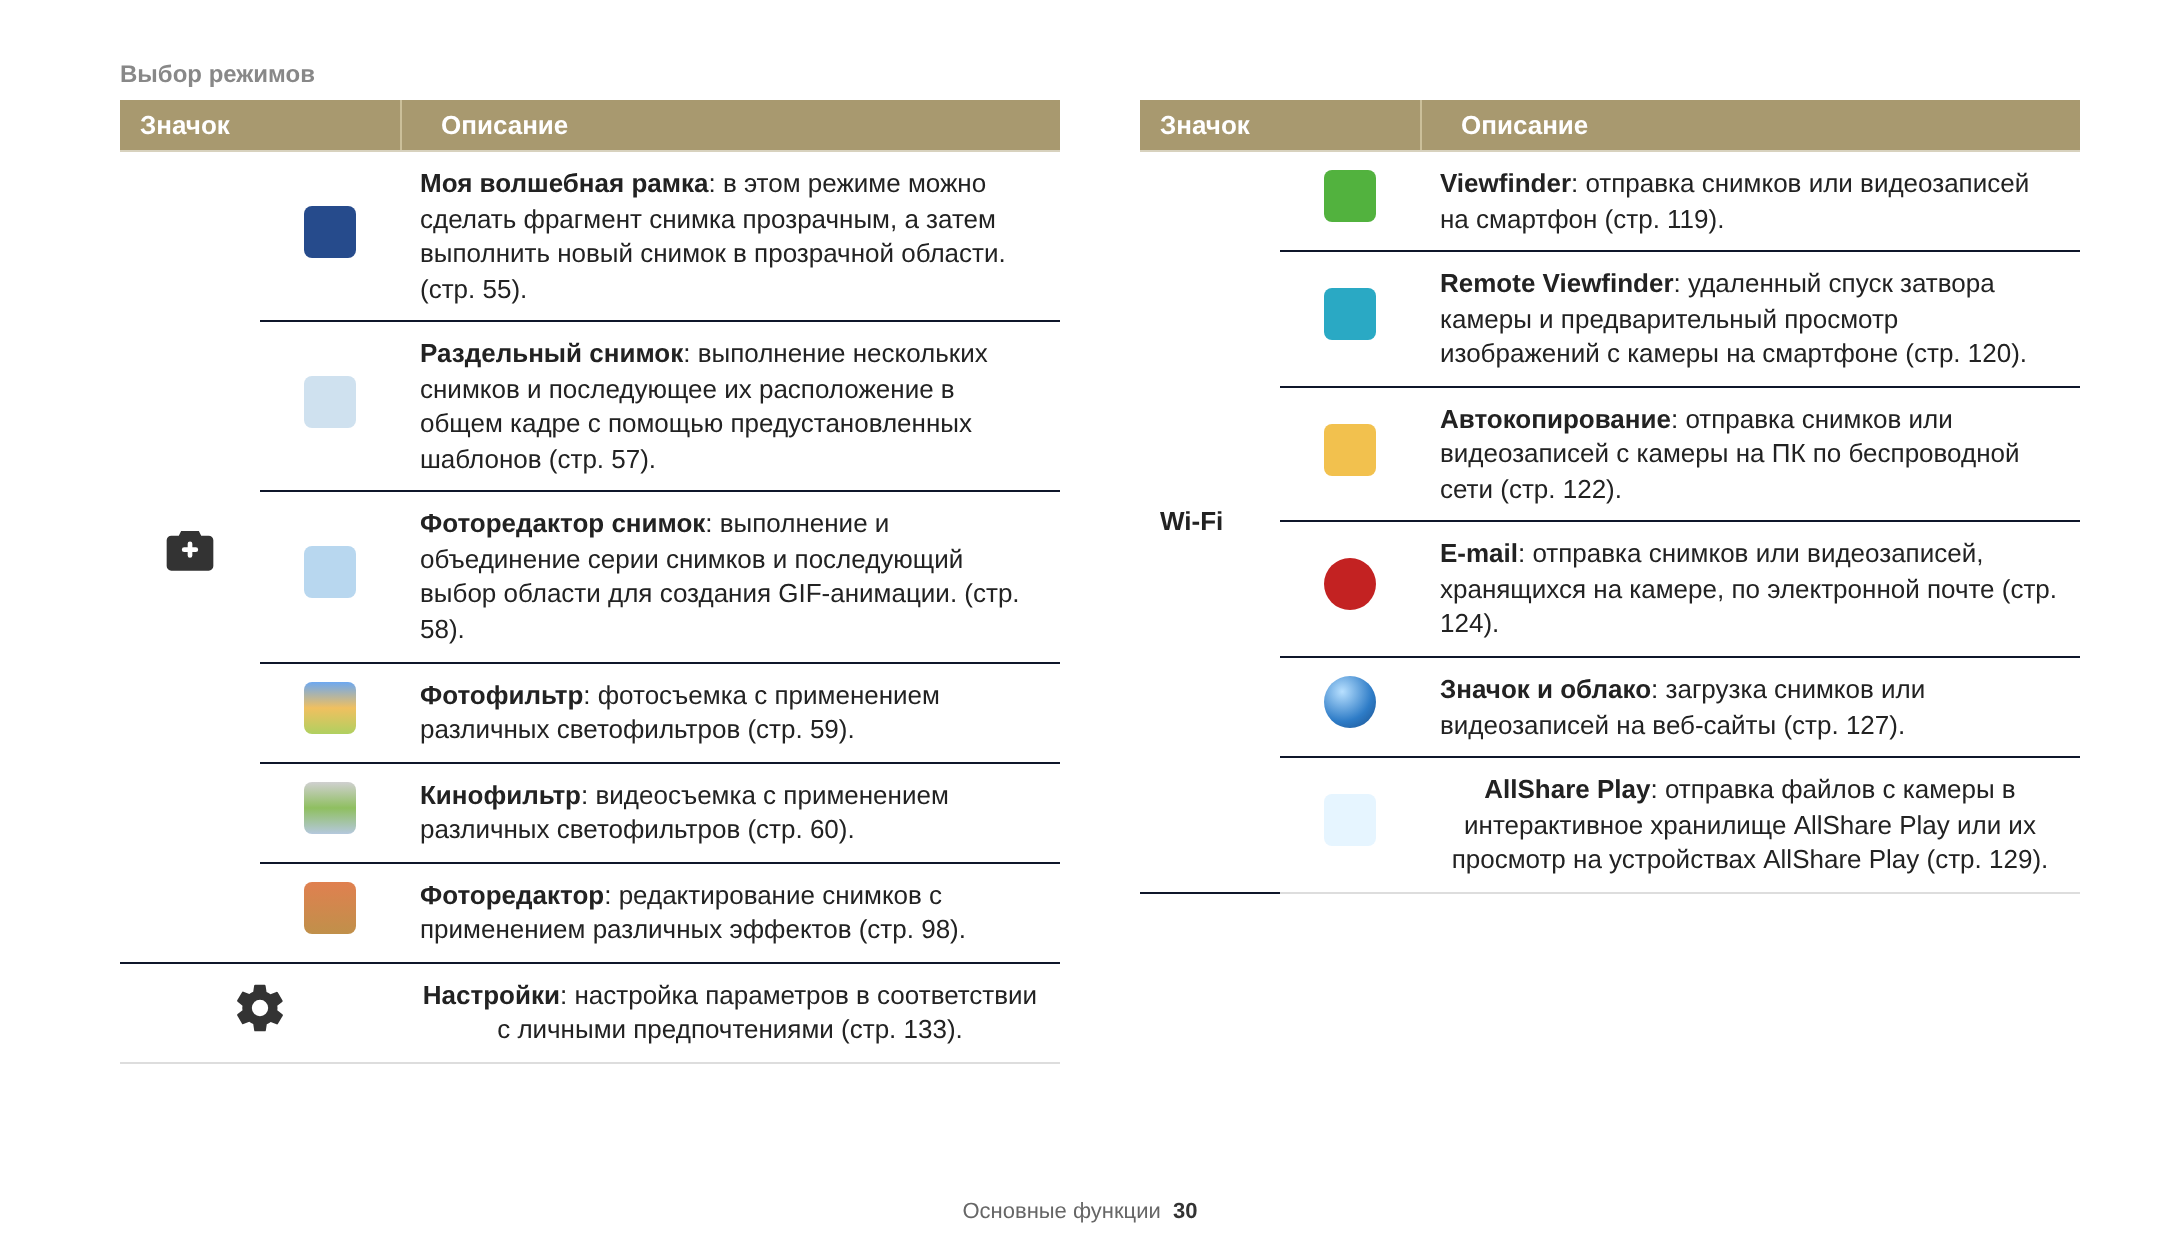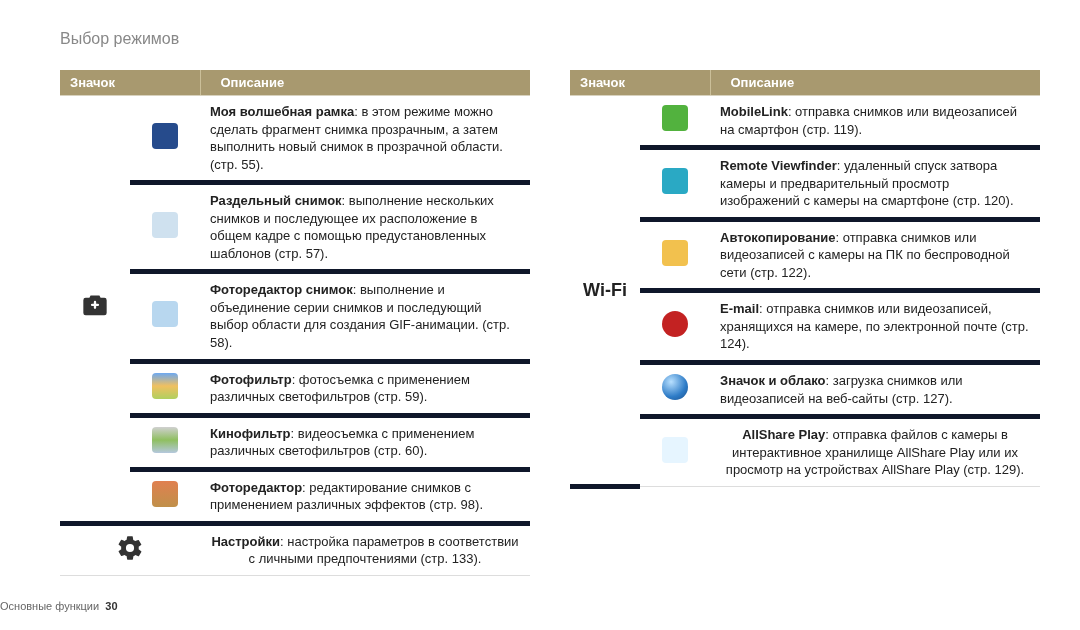--- a/index.html
+++ b/index.html
@@ -10,23 +10,23 @@
     font-family: Arial, Helvetica, sans-serif;
     font-size: 13px;
     color: #222;
     position: relative;
   }
   .page {
     padding: 30px 40px 0 60px;
   }
   .page-title {
     color: #888;
-    font-size: 16px;
-    font-weight: 400;
-    margin-bottom: 22px;
+    font-size: 12px;
+    font-weight: 700;
+    margin-bottom: 6px;
   }
   .columns {
     display: flex;
     gap: 40px;
   }
   .col {
     flex: 1;
   }
   table {
     width: 100%;
@@ -42,35 +42,35 @@
     border-bottom: 1px solid #d8d2be;
   }
   thead th:first-child {
     width: 70px;
   }
   thead th + th {
     border-left: 1px solid #cbbf99;
     padding-left: 20px;
   }
   tbody td {
-    border-bottom: 5px solid #0f172a;
+    border-bottom: 1px solid #0f172a;
     padding: 7px 10px;
     vertical-align: middle;
     line-height: 1.35;
     font-size: 13px;
   }
   tbody tr:last-child td { border-bottom: 1px solid #ddd; text-align: center; }
   td.icon-cell {
     text-align: center;
     width: 70px;
   }
   td.cat-cell {
-    text-align: center;
+    text-align: left;
     font-weight: 700;
-    font-size: 18px;
+    font-size: 13px;
     width: 70px;
   }
   .sub-icon { width: 42px; }
   .sq {
     width: 26px; height: 26px;
     border-radius: 4px;
     display: inline-block;
     position: relative;
   }
   .bg-blue { background:#264b8c; }
@@ -82,21 +82,21 @@
   .bg-red { background:#c32222; border-radius:50%; }
   .bg-globe { background: radial-gradient(circle at 35% 30%, #b8e0ff 0%, #2e7cc7 60%, #1a4e8a 100%); border-radius:50%; }
   .bg-play { background:#e6f5ff; }
   .bg-grad1 { background:linear-gradient(#6da8f0,#f0c060,#b0d060); }
   .bg-grad2 { background:linear-gradient(#d0d0d0,#8fbf60,#b5c8dd); }
   .bg-grad3 { background:linear-gradient(#e08050,#c0904a); }
   .footer {
     position:absolute;
     left:0; right:0;
     bottom:18px;
-    text-align:left;
+    text-align:center;
     font-size:11px;
     color:#666;
   }
   .footer .pg { font-weight:700; color:#333; }
   .camera-icon svg, .gear-icon svg { width:28px; height:28px; }
 </style>
 </head>
 <body>
 
 <div class="page">
@@ -163,21 +163,21 @@
         <thead>
           <tr>
             <th colspan="2">Значок</th>
             <th>Описание</th>
           </tr>
         </thead>
         <tbody>
           <tr>
             <td class="cat-cell" rowspan="6">Wi-Fi</td>
             <td class="icon-cell sub-icon"><span class="sq bg-green"></span></td>
-            <td><b>MobileLink</b><span>: отправка снимков или видеозаписей на смартфон (стр. 119).</span></td>
+            <td><b>Viewfinder</b><span>: отправка снимков или видеозаписей на смартфон (стр. 119).</span></td>
           </tr>
           <tr>
             <td class="icon-cell sub-icon"><span class="sq bg-teal"></span></td>
             <td><b>Remote Viewfinder</b><span>: удаленный спуск затвора камеры и предварительный просмотр изображений с камеры на смартфоне (стр. 120).</span></td>
           </tr>
           <tr>
             <td class="icon-cell sub-icon"><span class="sq bg-orange"></span></td>
             <td><b>Автокопирование</b><span>: отправка снимков или видеозаписей с камеры на ПК по беспроводной сети (стр. 122).</span></td>
           </tr>
           <tr>

